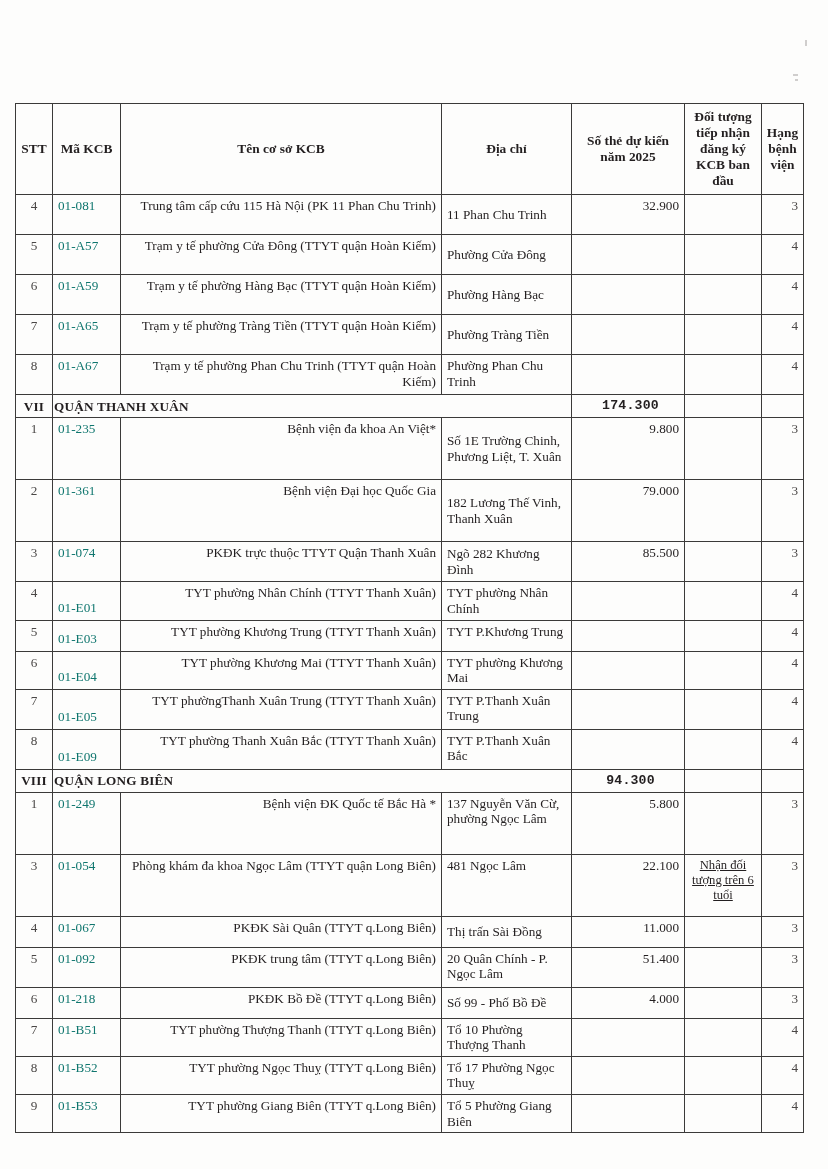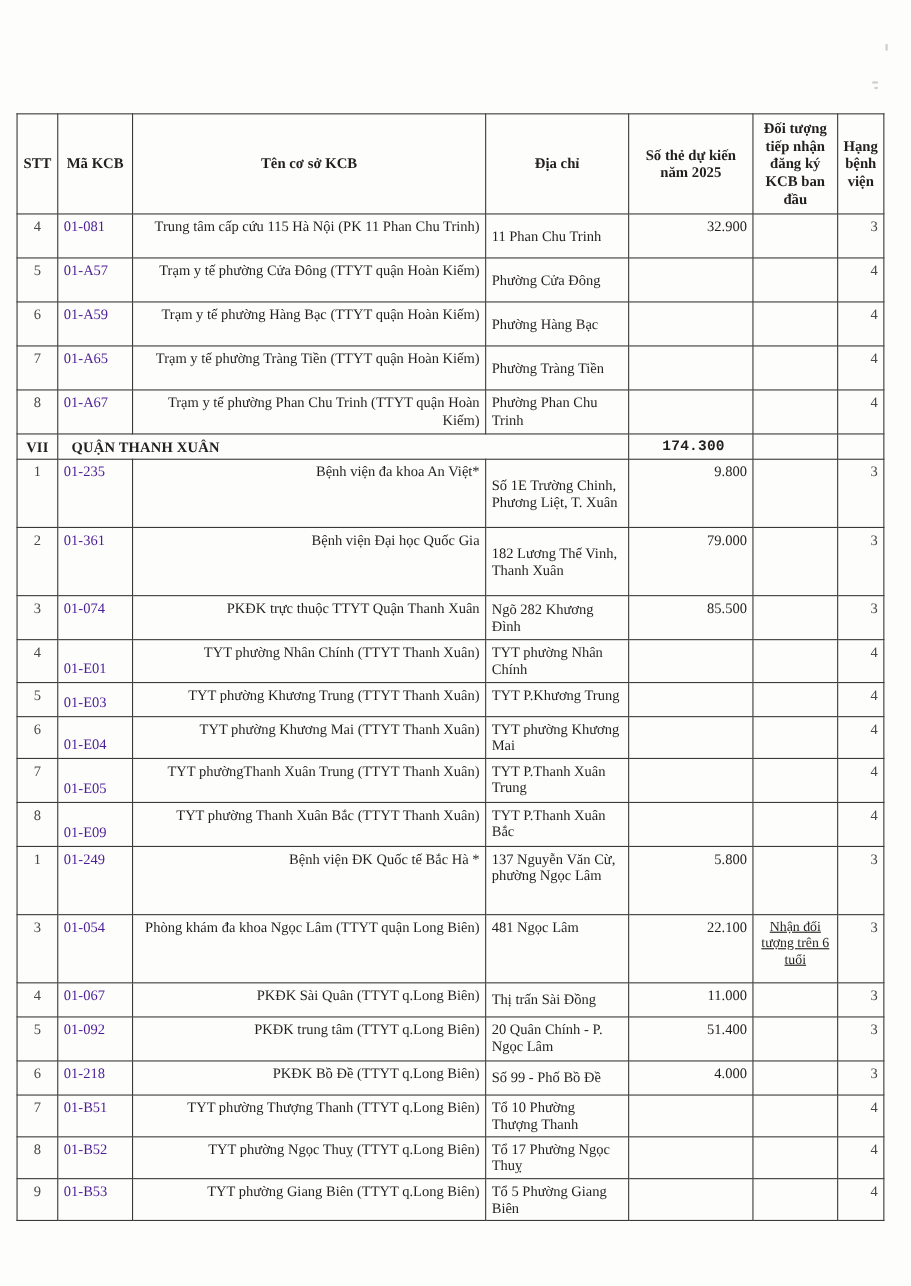--- a/index.html
+++ b/index.html
@@ -80,21 +80,21 @@
   .cell-stt {
     text-align: center;
     vertical-align: middle;
     font-size: 13.2px;
     color: #4a4746;
   }
   .cell-ma {
     text-align: left;
     vertical-align: middle;
     padding-left: 6px;
-    color: #4c1d95;
+    color: #0f766e;
   }
   .cell-ma.low { vertical-align: bottom; padding-bottom: 4px; }
   .cell-ten {
     text-align: right;
     vertical-align: middle;
     padding-left: 7px;
   }
   .cell-dia {
     text-align: left;
     vertical-align: top;
@@ -128,21 +128,21 @@
     letter-spacing: .2px;
   }
   tr.section .cell-stt {
     text-align: center;
     vertical-align: middle;
     font-weight: bold;
     color: #231f20;
   }
   tr.section .sec-name {
     text-align: left;
-    padding-left: 12px;
+    padding-left: 1px;
     vertical-align: middle;
     font-weight: bold;
   }
   tr.section .cell-sothe {
     font-weight: bold;
     text-align: center;
     padding-right: 0;
     font-family: Liberation Mono, monospace;
   }
   .r-mid    { height: 40px; }
@@ -299,20 +299,27 @@
           </tr>
           <tr class="r-mid">
             <td class="cell-stt">8</td>
             <td class="cell-ma low">01-E09</td>
             <td class="cell-ten">TYT phường Thanh Xuân Bắc (TTYT Thanh Xuân)</td>
             <td class="cell-dia">TYT P.Thanh Xuân Bắc</td>
             <td class="cell-sothe"></td>
             <td class="cell-doi"></td>
             <td class="cell-hang">4</td>
           </tr>
+          <tr class="section r-sec">
+            <td class="cell-stt">VIII</td>
+            <td class="sec-name" colspan="3">QUẬN LONG BIÊN</td>
+            <td class="cell-sothe">94.300</td>
+            <td class="cell-doi"></td>
+            <td class="cell-hang"></td>
+          </tr>
           <tr class="r-xtall">
             <td class="cell-stt">1</td>
             <td class="cell-ma">01-249</td>
             <td class="cell-ten">Bệnh viện ĐK Quốc tế Bắc Hà *</td>
             <td class="cell-dia">137 Nguyễn Văn Cừ, phường Ngọc Lâm</td>
             <td class="cell-sothe">5.800</td>
             <td class="cell-doi"></td>
             <td class="cell-hang">3</td>
           </tr>
           <tr class="r-xtall">

